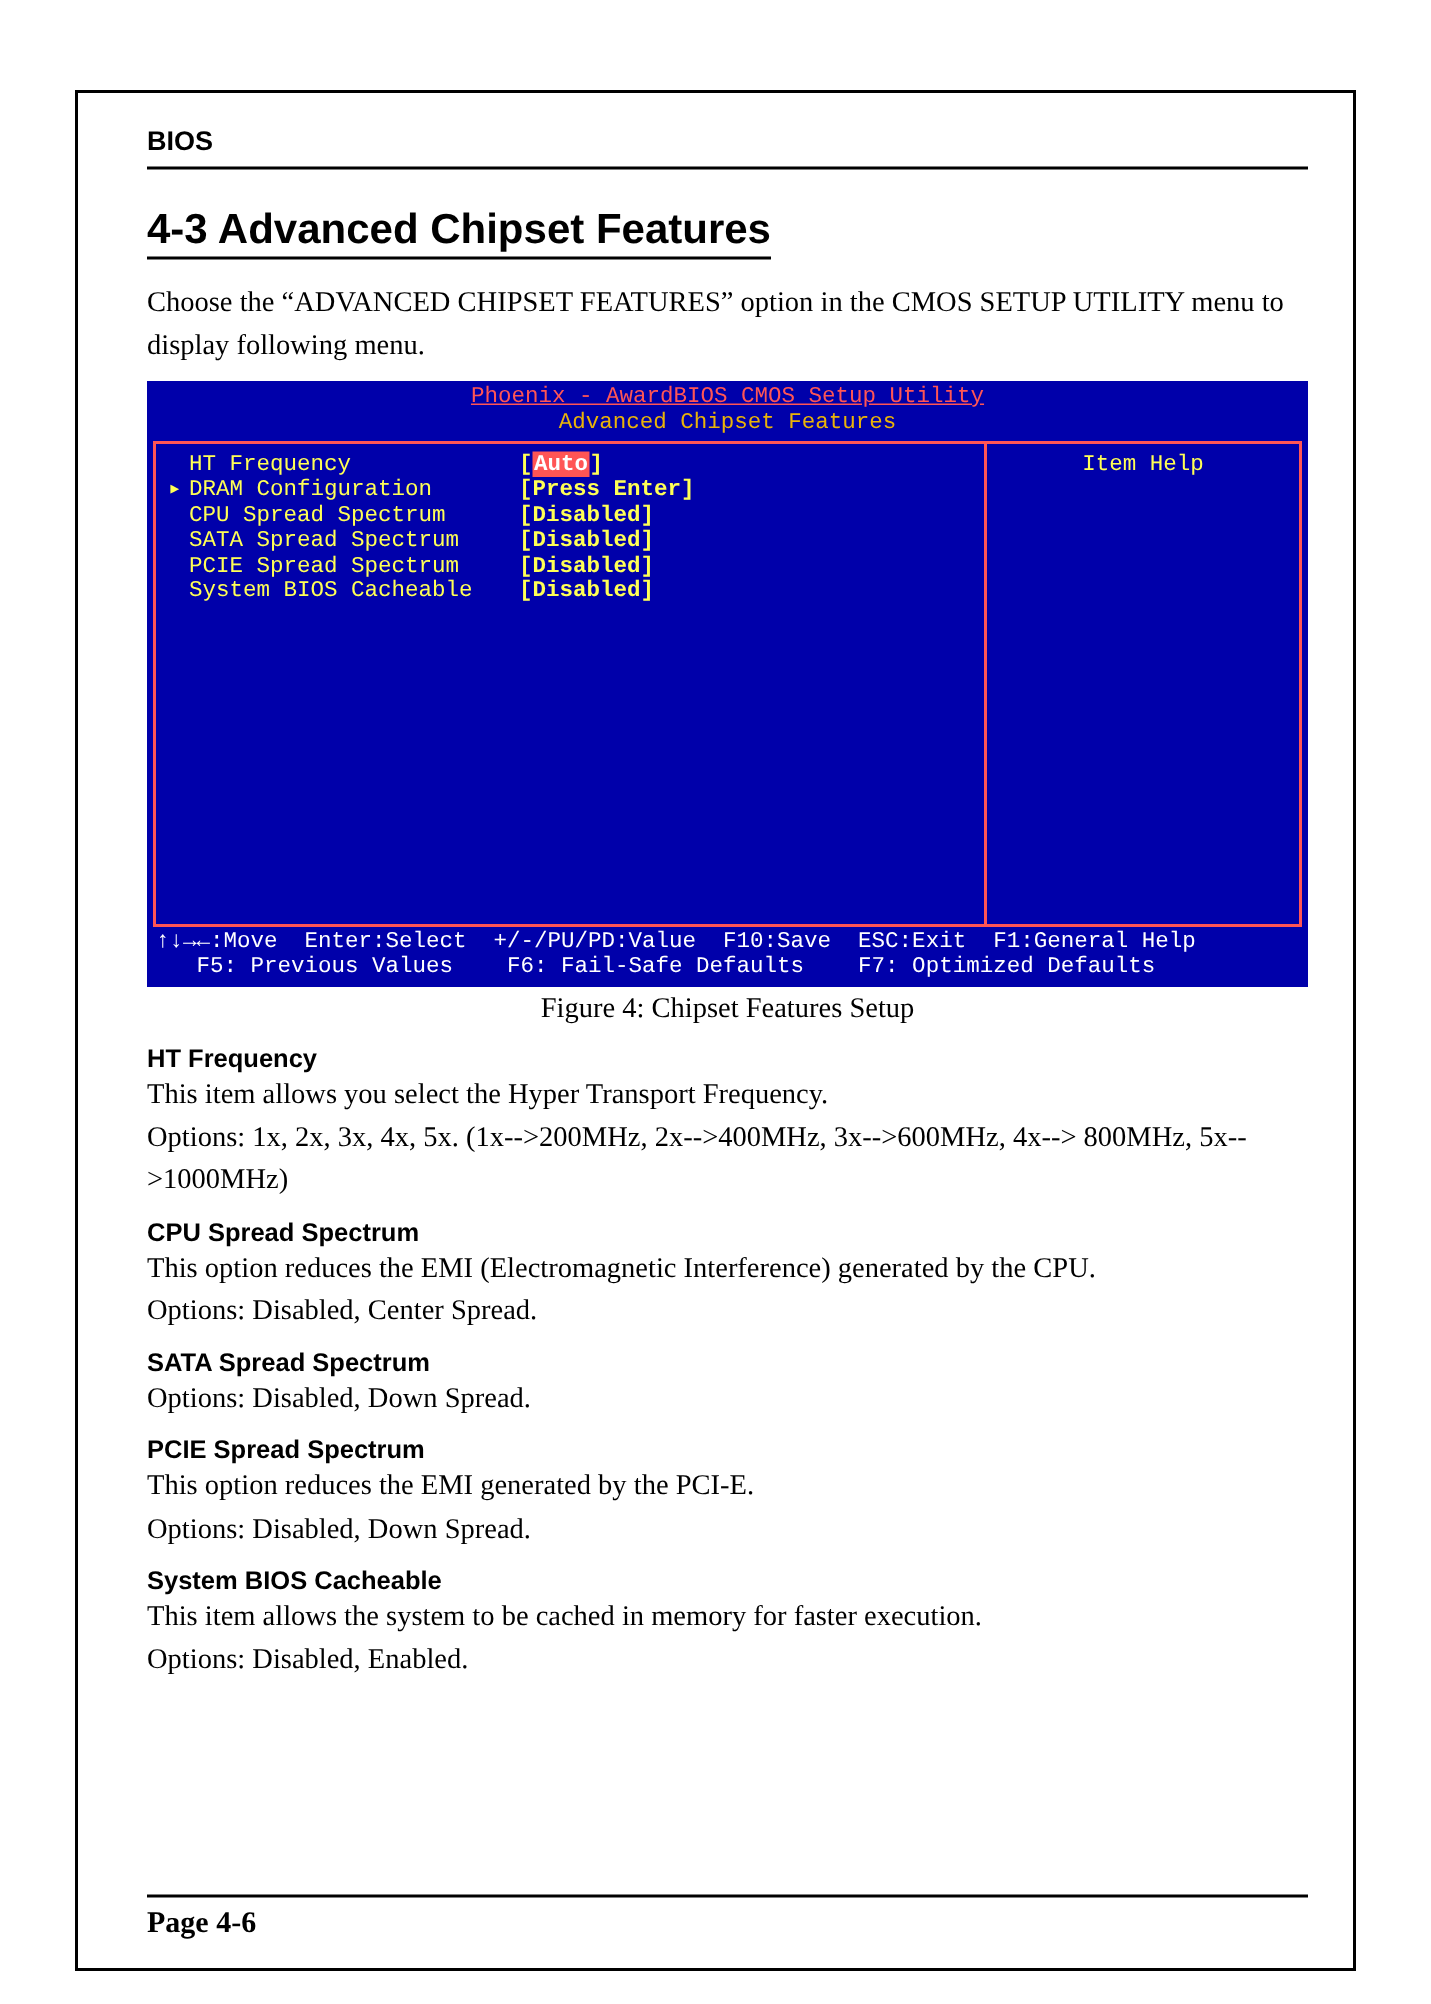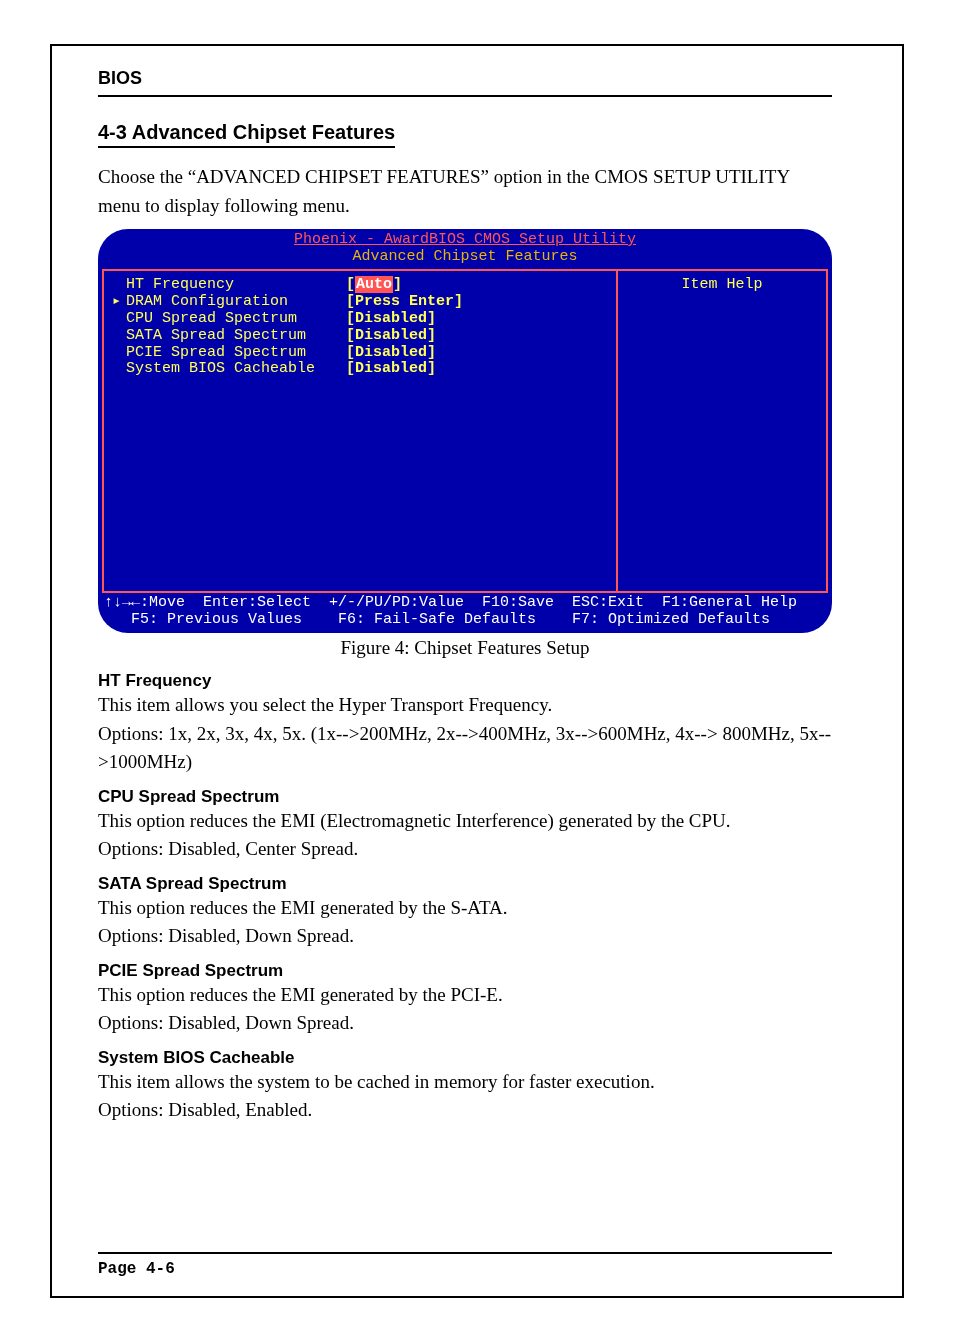--- a/index.html
+++ b/index.html
@@ -9,56 +9,56 @@
     background: #fff;
     box-sizing: border-box;
     padding: 44px 50px 38px 50px;
     font-family: "Times New Roman", Times, serif;
     color: #000;
   }
   .page {
     border: 2.5px solid #000;
     box-sizing: border-box;
     height: 100%;
-    padding: 22px 70px 18px 46px;
+    padding: 22px 30px 18px 46px;
     display: flex;
     flex-direction: column;
+    margin-top: 16px;
   }
   .rheader {
     font-family: Arial, Helvetica, sans-serif;
     font-weight: bold;
     font-size: 18px;
     border-bottom: 2px solid #000;
     padding-bottom: 6px;
     margin-bottom: 24px;
   }
   .section-title {
     font-family: Arial, Helvetica, sans-serif;
     font-weight: 900;
-    font-size: 20px;
+    font-size: 28px;
     display: inline-block;
     border-bottom: 2px solid #000;
     padding-bottom: 2px;
     margin-bottom: 14px;
   }
   .intro {
     font-size: 19px;
     line-height: 1.55;
     margin-bottom: 8px;
   }
   
   .bios {
     width: 100%;
     background: #0000aa;
     color: #fff;
     font-family: "Lucida Console","Courier New",monospace;
     font-size: 15px;
     line-height: 1.12;
     box-sizing: border-box;
-    border-radius: 30px;
   }
   .bios-titlebar {
     color: #ff5555;
     text-align: center;
     padding: 3px 0 0 0;
     white-space: pre;
   }
   .bios-titlebar .u { text-decoration: underline; }
   .bios-subtitle {
     text-align: center;
@@ -122,23 +122,23 @@
     margin-top: 10px;
   }
   .body {
     font-size: 19px;
     line-height: 1.5;
   }
   .footer-rule {
     border-top: 2px solid #000;
     margin-top: auto;
     padding-top: 6px;
-    font-family: Liberation Mono, monospace;
+    font-family: Liberation Serif, serif;
     font-weight: bold;
-    font-size: 16px;
+    font-size: 20px;
   }
 </style>
 </head>
 <body>
 
 <div class="page">
 
   <div class="rheader">BIOS</div>
 
   <div>
@@ -194,21 +194,20 @@
 
   <div class="subhead">HT  Frequency</div>
   <div class="body">This item allows you select the Hyper Transport Frequency.</div>
   <div class="body">Options: 1x, 2x, 3x, 4x, 5x. (1x--&gt;200MHz, 2x--&gt;400MHz, 3x--&gt;600MHz, 4x--&gt; 800MHz, 5x--&gt;1000MHz)</div>
 
   <div class="subhead">CPU Spread Spectrum</div>
   <div class="body">This option reduces the EMI (Electromagnetic Interference) generated by the CPU.</div>
   <div class="body">Options: Disabled, Center Spread.</div>
 
   <div class="subhead">SATA Spread Spectrum</div>
-  <div class="body">This option reduces the EMI generated by the S-ATA.</div>
   <div class="body">Options: Disabled, Down Spread.</div>
 
   <div class="subhead">PCIE Spread Spectrum</div>
   <div class="body">This option reduces the EMI generated by the PCI-E.</div>
   <div class="body">Options: Disabled, Down Spread.</div>
 
   <div class="subhead">System BIOS Cacheable</div>
   <div class="body">This item allows the system to be cached in memory for faster execution.</div>
   <div class="body">Options: Disabled, Enabled.</div>
 

